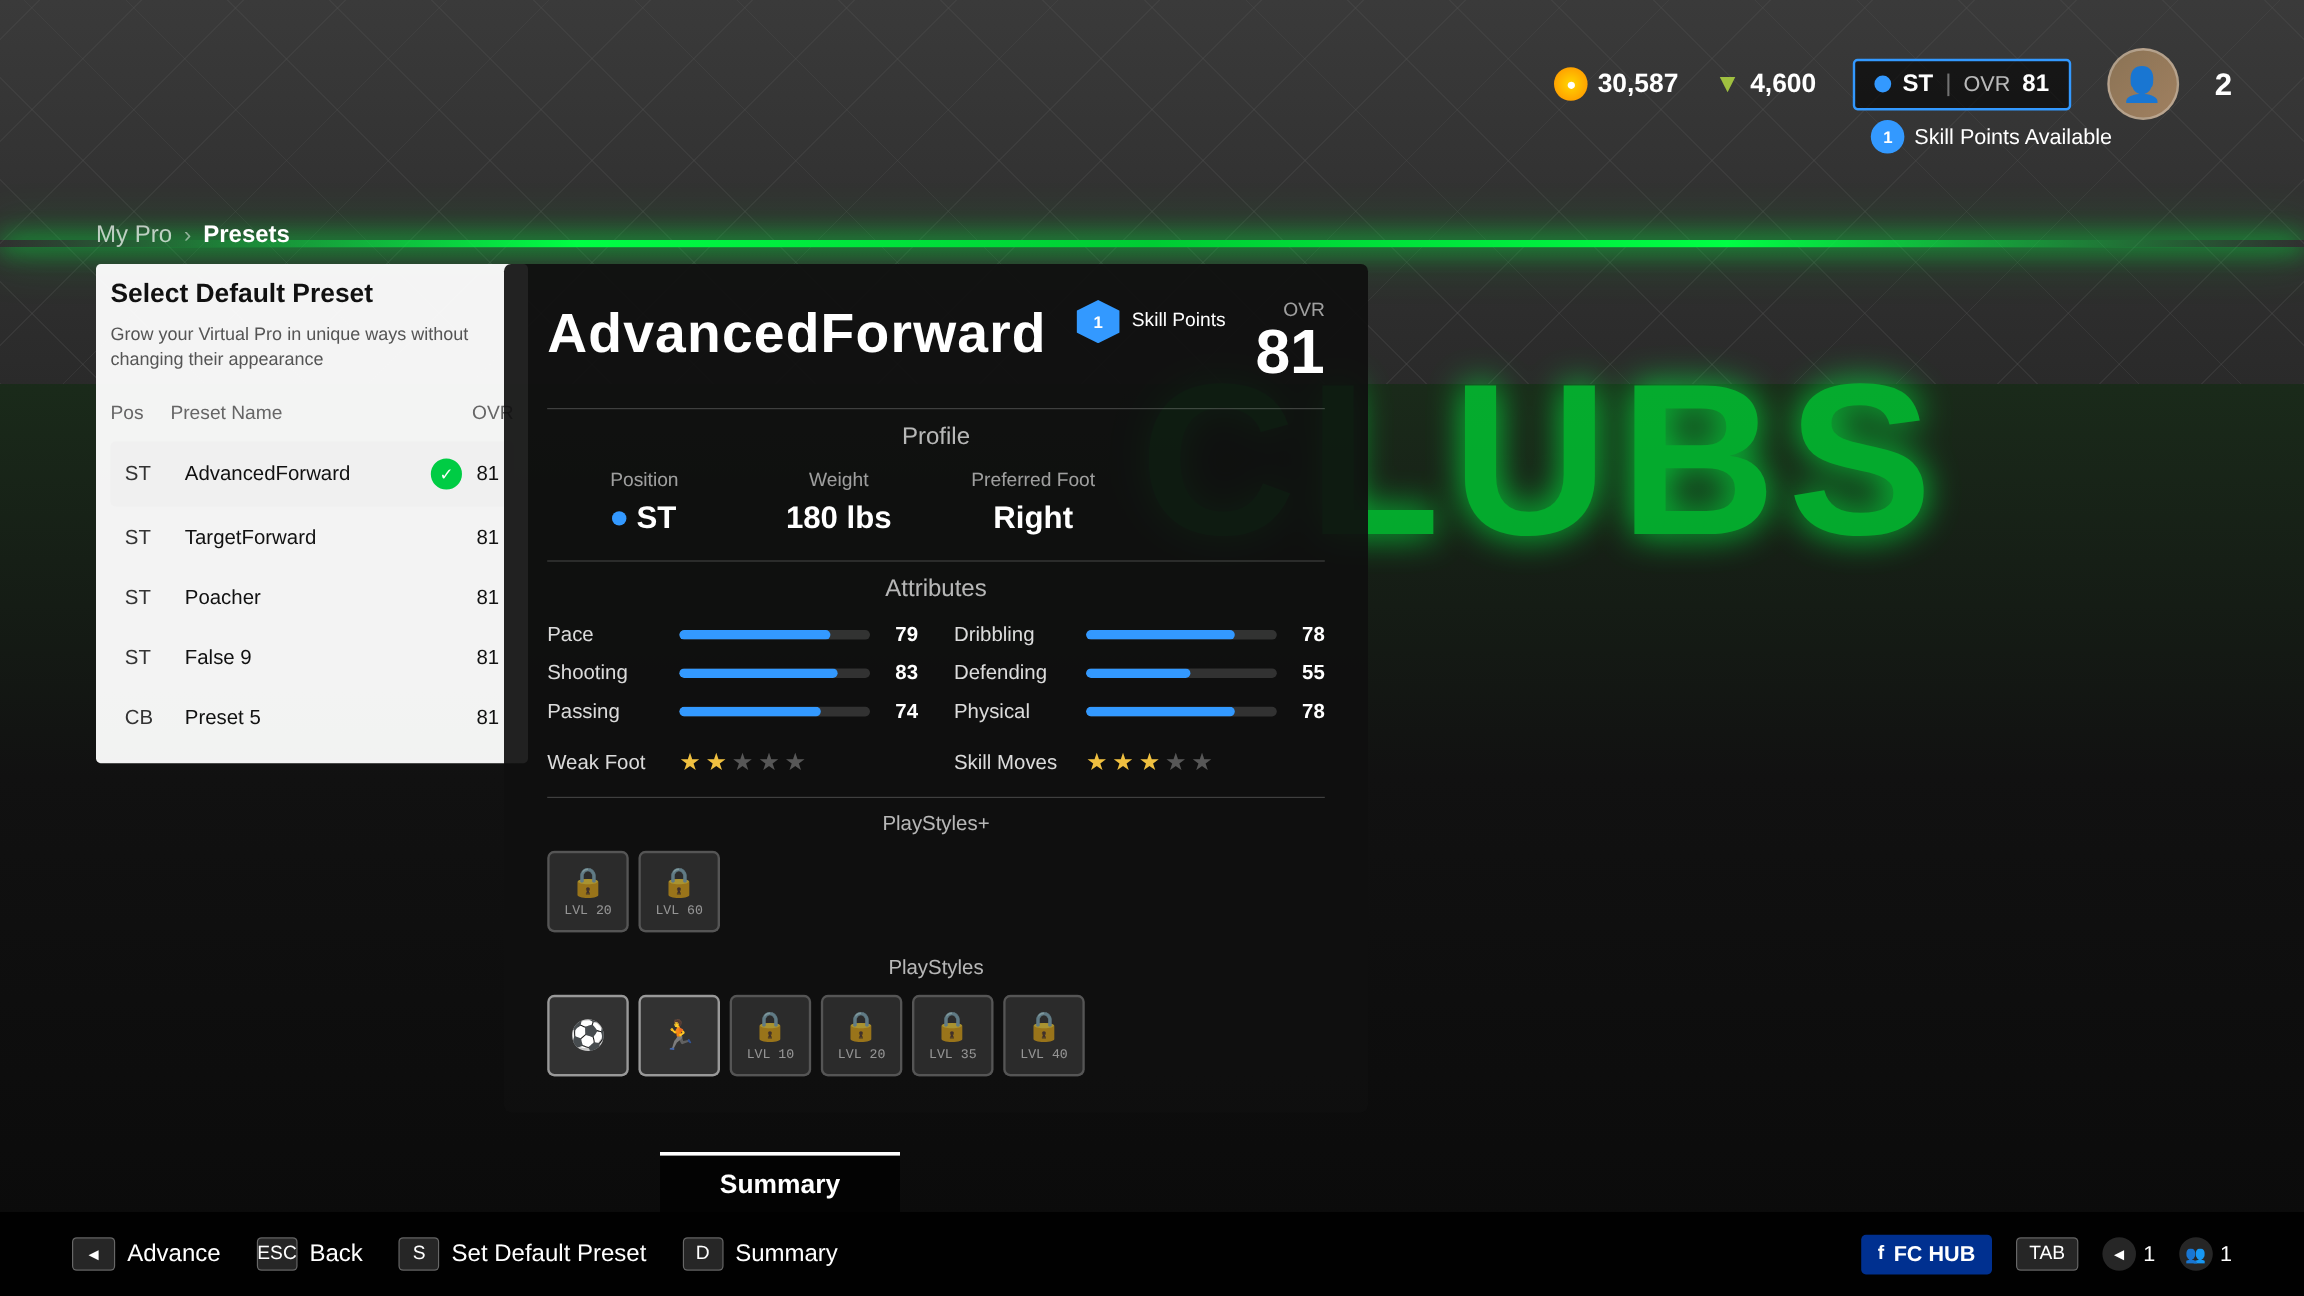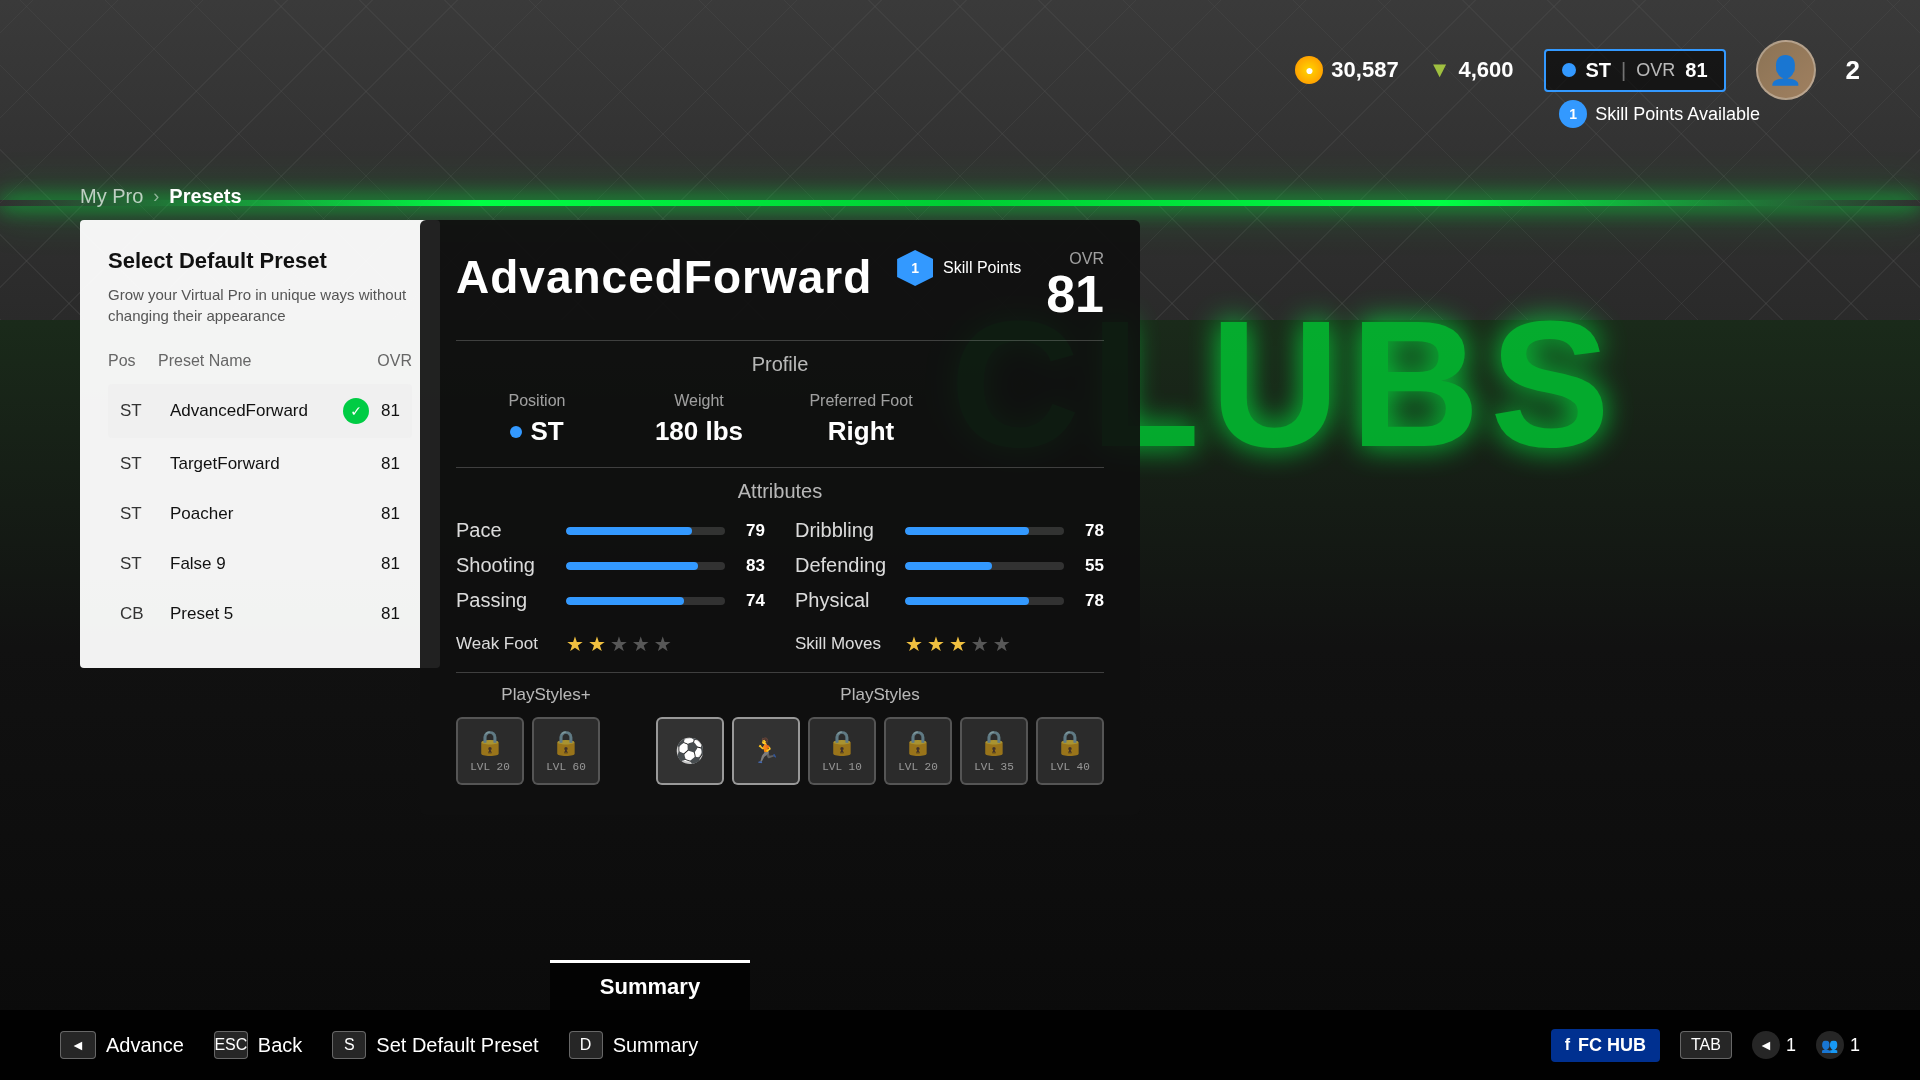--- a/index.html
+++ b/index.html
@@ -219,21 +219,21 @@
     }
 
     
     .left-panel {
       position: absolute;
       top: 220px;
       left: 80px;
       width: 360px;
       background: rgba(255,255,255,0.95);
       border-radius: 4px;
-      padding: 28px;
+      padding: 12px;
       z-index: 10;
     }
 
     .left-panel-title {
       font-size: 22px;
       font-weight: bold;
       color: #111;
       margin-bottom: 10px;
     }
 
@@ -437,21 +437,21 @@
     }
 
     .attr-row {
       display: flex;
       align-items: center;
       gap: 10px;
     }
 
     .attr-label {
       width: 100px;
-      font-size: 20px;
+      font-size: 17px;
       color: rgba(255,255,255,0.85);
       flex-shrink: 0;
     }
 
     .attr-bar-container {
       flex: 1;
       height: 8px;
       background: rgba(255,255,255,0.15);
       border-radius: 4px;
       overflow: hidden;
@@ -493,21 +493,21 @@
     .star {
       font-size: 20px;
     }
 
     .star.filled { color: #f0c040; }
     .star.empty { color: rgba(255,255,255,0.3); }
 
     
     .playstyles-grid {
       display: grid;
-      grid-template-columns: 1fr 1fr;
+      grid-template-columns: 1fr;
       gap: 20px;
       margin-top: 10px;
     }
 
     .playstyle-section-title {
       font-size: 17px;
       color: rgba(255,255,255,0.7);
       text-align: center;
       margin-bottom: 12px;
     }

